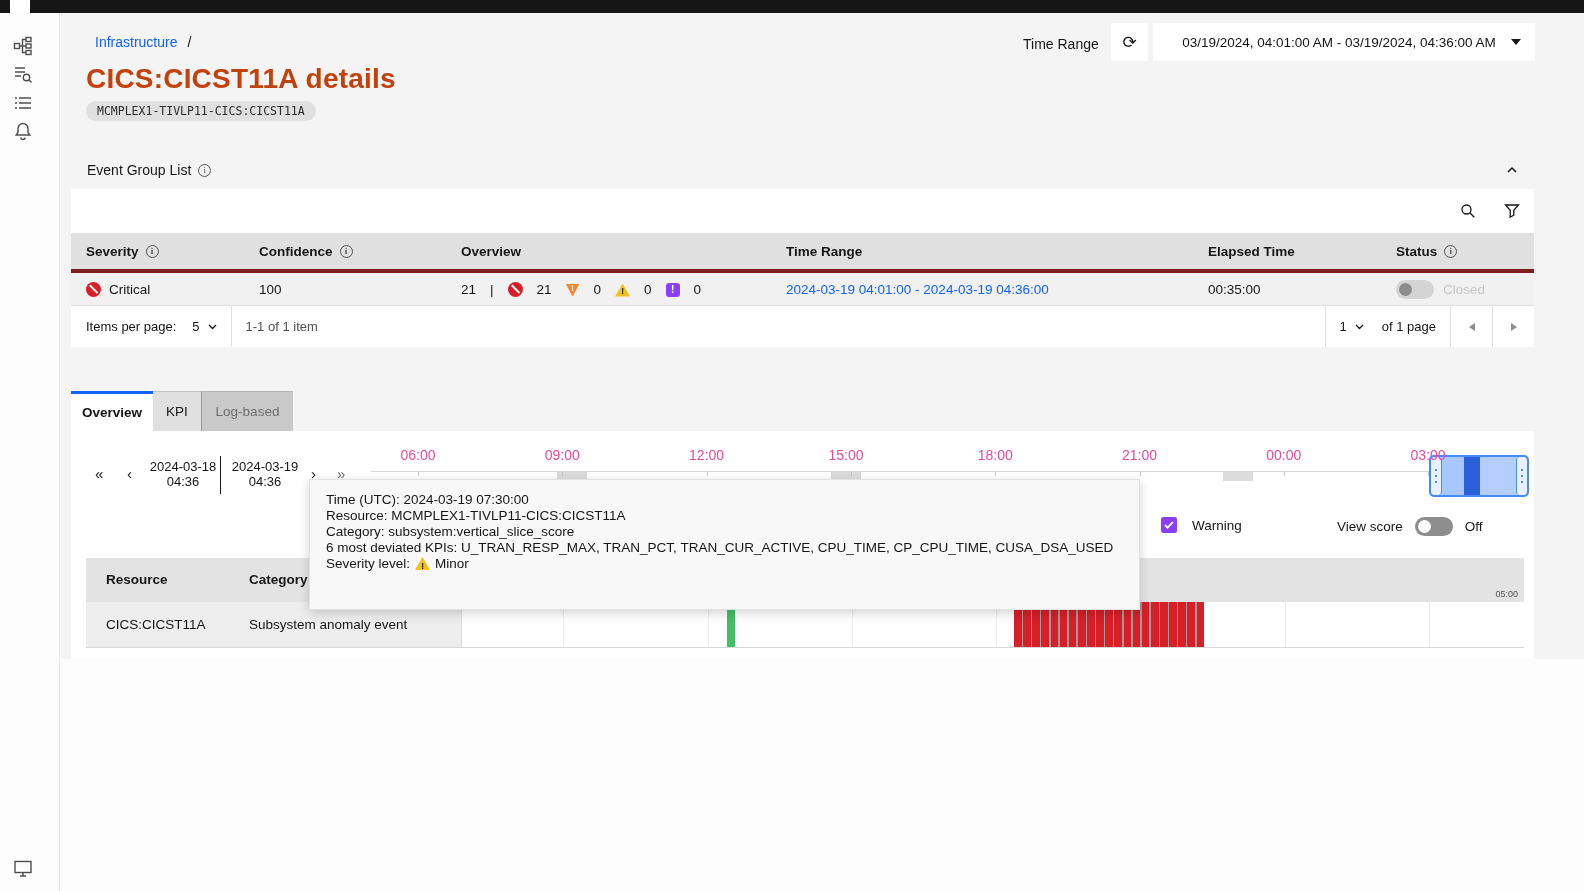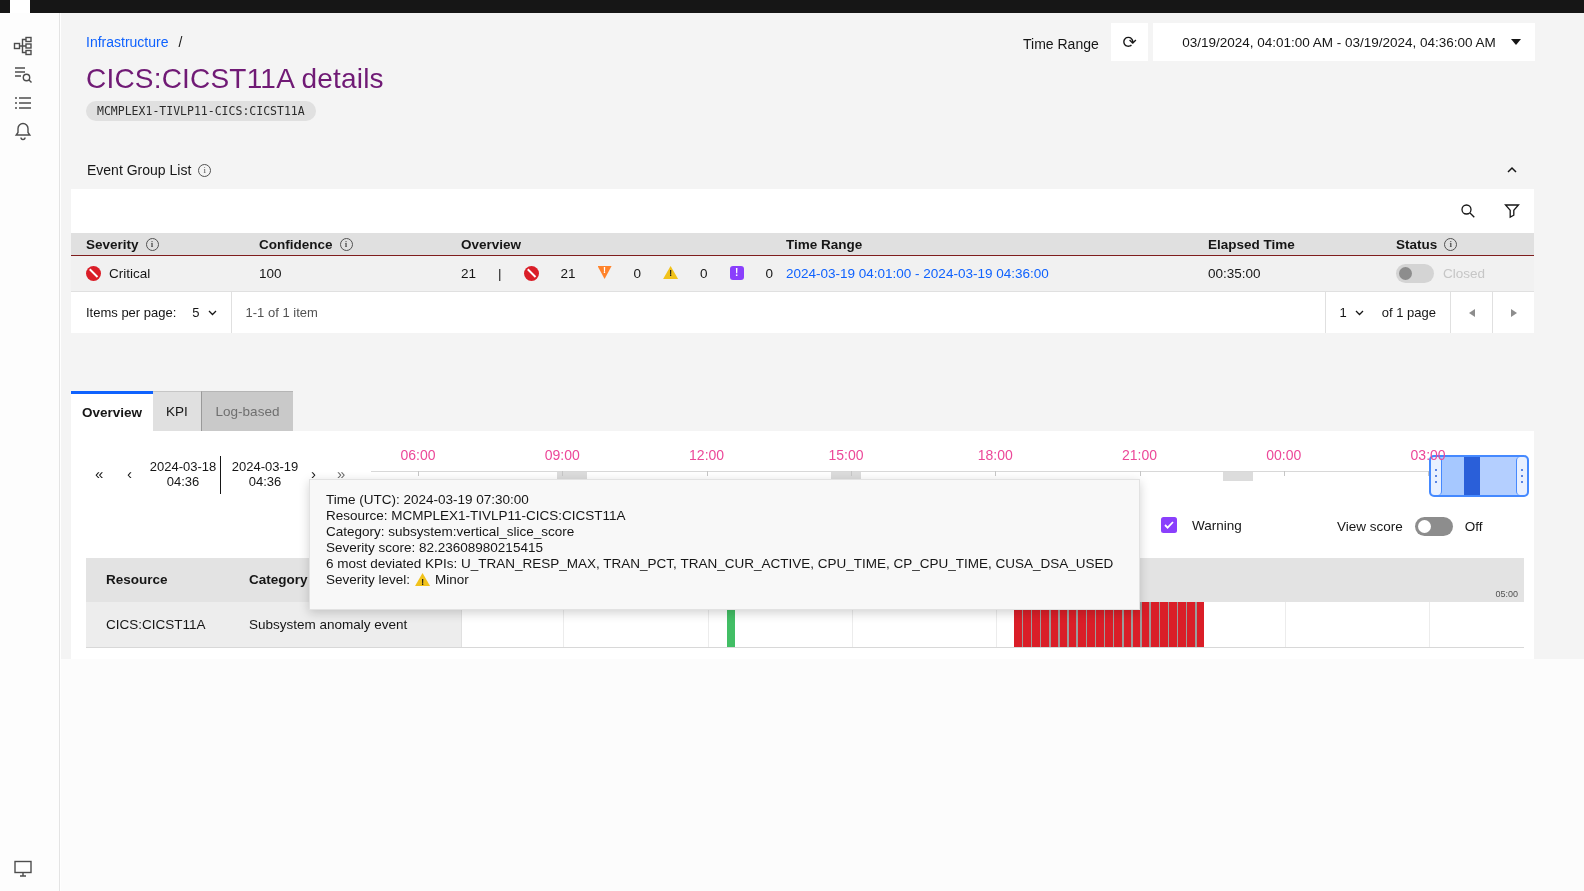--- a/index.html
+++ b/index.html
@@ -15,47 +15,47 @@
   
   .sidebar { position:absolute; left:0; top:13px; width:60px; bottom:0; background:#fdfdfd; border-right:1px solid #e4e4e4; }
   .side-icon { position:absolute; left:13px; width:20px; height:20px; color:#4d4d4d; }
   .side-icon svg { width:20px; height:20px; display:block; }
 
   
   .main { position:absolute; left:61px; top:13px; right:0; bottom:0; background:#f4f4f4; }
   .bottom-fill { position:absolute; left:0; top:646px; right:0; bottom:0; background:#fcfcfc; }
 
   
-  .breadcrumb { position:absolute; left:25px; top:21px; font-size:14px; }
+  .breadcrumb { position:absolute; left:34px; top:21px; font-size:14px; }
   .breadcrumb .crumb { color:#0f62fe; cursor:pointer; }
   .breadcrumb .sep { color:#161616; margin-left:6px; }
-  .page-title { position:absolute; left:25px; top:50px; font-size:28px; font-weight:400; color:#701a75; letter-spacing:.2px; }
+  .page-title { position:absolute; left:25px; top:50px; font-size:28px; font-weight:700; color:#c2410c; letter-spacing:.2px; }
   .tag-pill { position:absolute; left:25px; top:88px; background:#e0e0e0; border-radius:12px; padding:3px 11px;
               font-family:"DejaVu Sans Mono",monospace; font-size:11.5px; color:#2b2b2b; }
 
   .tr-label { position:absolute; left:962px; top:23px; font-size:14px; color:#161616; }
   .tr-refresh { position:absolute; left:1050px; top:10px; width:37px; height:38px; background:#fff; display:flex; align-items:center; justify-content:center; cursor:pointer; font-size:17px; color:#161616; }
   .tr-box { position:absolute; left:1092px; top:10px; width:382px; height:38px; background:#fff; display:flex; align-items:center; padding:0 14px; cursor:pointer; }
   .tr-box .tr-value { font-size:13.5px; flex:1; text-align:center; }
   .caret-down { width:0; height:0; border-left:5px solid transparent; border-right:5px solid transparent; border-top:6px solid #161616; }
 
   
   .eg-card { position:absolute; left:10px; top:138px; width:1463px; }
   .eg-title-row { height:38px; display:flex; align-items:center; padding:0 16px; font-size:14px; }
   .eg-title-row .spacer { flex:1; }
   .info-icon { display:inline-flex; align-items:center; justify-content:center; width:13px; height:13px; border:1px solid #525252; border-radius:50%; font-size:9px; font-family:"Liberation Serif",serif; color:#525252; margin-left:7px; }
   .chev-up { width:12px; height:12px; cursor:pointer; }
   .eg-toolbar { height:44px; background:#fff; display:flex; align-items:center; justify-content:flex-end; }
   .tool-btn { width:44px; height:44px; display:flex; align-items:center; justify-content:center; cursor:pointer; }
   .eg-grid { display:grid; grid-template-columns:173px 202px 325px 422px 188px auto; align-items:center; padding-left:15px; }
-  .eg-head { height:22px; background:#e0e0e0; font-size:13.5px; font-weight:700; }
+  .eg-head { height:36px; background:#e0e0e0; font-size:13.5px; font-weight:700; }
   .eg-head .hcell { display:flex; align-items:center; }
-  .eg-datarow { height:36px; background:#f1f1f1; font-size:13.5px; border-top:1px solid #7f1d1d; }
+  .eg-datarow { height:36px; background:#f1f1f1; font-size:13.5px; border-top:4px solid #7f1d1d; }
   .sev-cell { display:flex; align-items:center; gap:8px; }
-  .ov-cell { display:flex; align-items:flex-start; gap:22px; }
+  .ov-cell { display:flex; align-items:flex-end; gap:14px; }
   .link { color:#0f62fe; cursor:pointer; }
   .eg-pagination { height:42px; background:#fff; border-top:1px solid #e0e0e0; display:flex; align-items:center; font-size:13px; color:#161616; }
   .pag-left { display:flex; align-items:center; height:100%; }
   .pag-sect { display:flex; align-items:center; height:100%; padding:8px 14px; }
   .pag-border-l { border-left:1px solid #e0e0e0; }
   .pag-border-r { border-right:1px solid #e0e0e0; }
   .pag-right { margin-left:auto; display:flex; align-items:center; height:100%; }
   .chev-small { width:9px; height:6px; margin-left:8px; }
   .pag-nav { width:42px; height:100%; display:flex; align-items:center; justify-content:center; border-left:1px solid #e0e0e0; cursor:pointer; }
   .tri-l { width:0; height:0; border-top:4.5px solid transparent; border-bottom:4.5px solid transparent; border-right:6px solid #8d8d8d; }
@@ -365,21 +365,20 @@
         <span class="toggle toggle-score">
             <span class="knob"></span>
           </span>
         <span class="ctl-label">Off</span>
       </div>
 
       <div class="tooltip" id="tooltip">
         <div>Time (UTC): 2024-03-19 07:30:00</div>
           <div>Resource: MCMPLEX1-TIVLP11-CICS:CICST11A</div>
           <div>Category: subsystem:vertical_slice_score</div>
-          <div>Severity score: 82.23608980215415</div>
           <div>6 most deviated KPIs: U_TRAN_RESP_MAX, TRAN_PCT, TRAN_CUR_ACTIVE, CPU_TIME, CP_CPU_TIME, CUSA_DSA_USED</div>
           <div class="tt-sev" id="tt-sev">
           <span>Severity level:</span>
           <span class="ic-minor"></span>
           <span>Minor</span>
         </div>
       </div>
 
       <div class="rt-head">
         <span class="c1">Resource</span>

